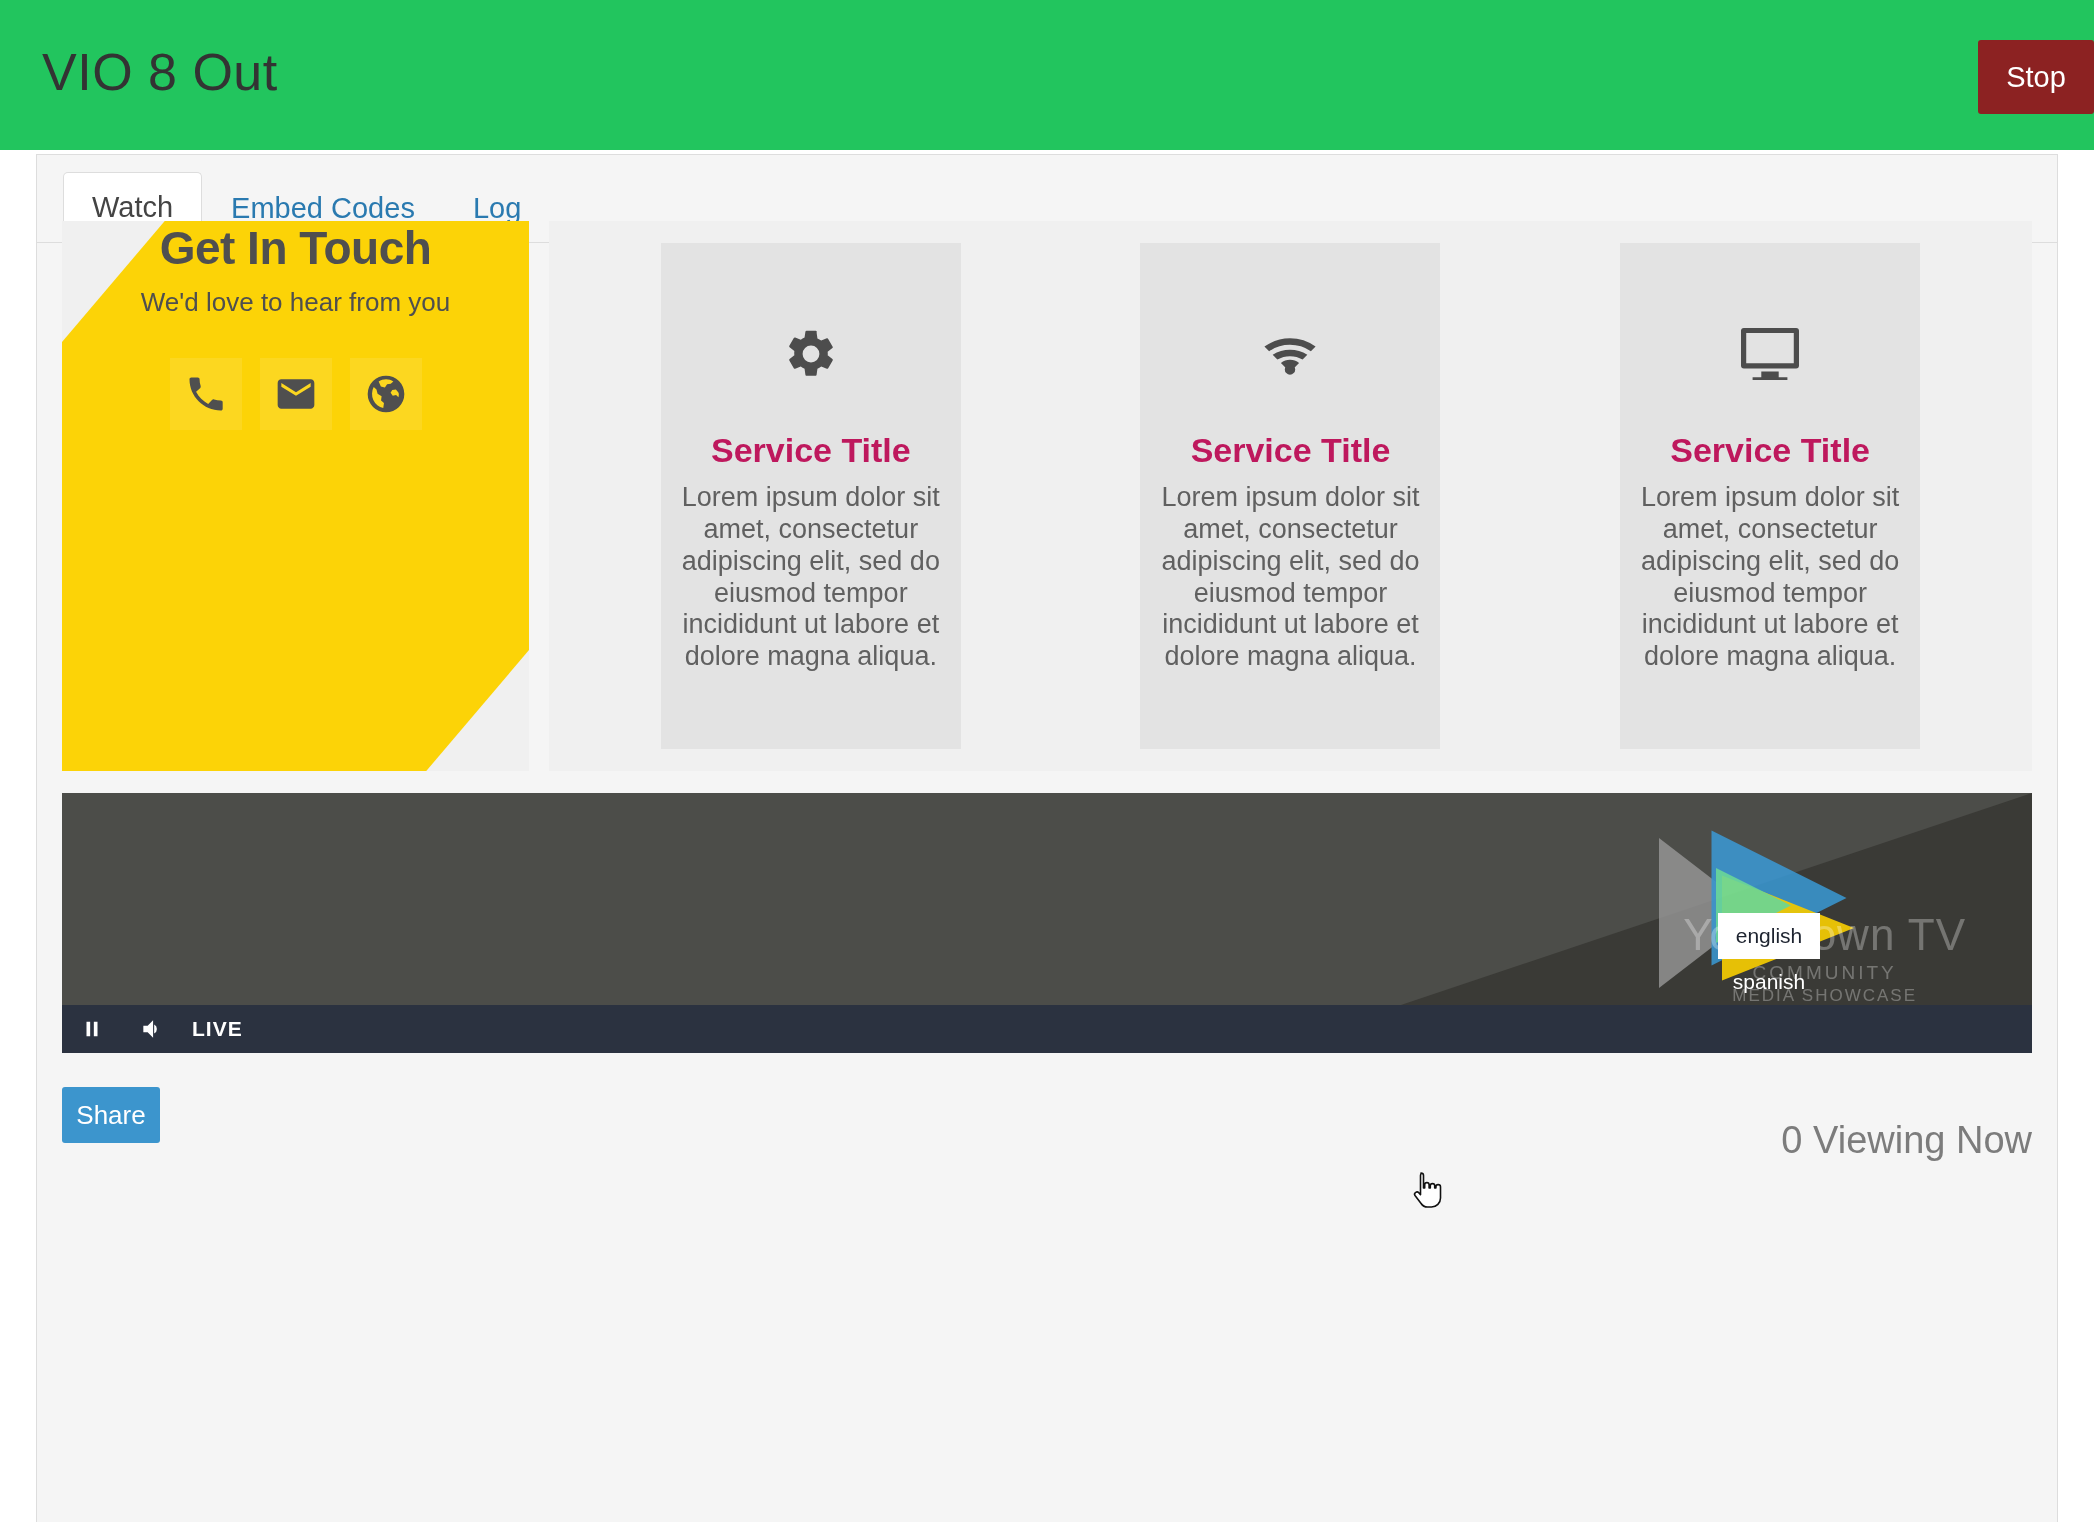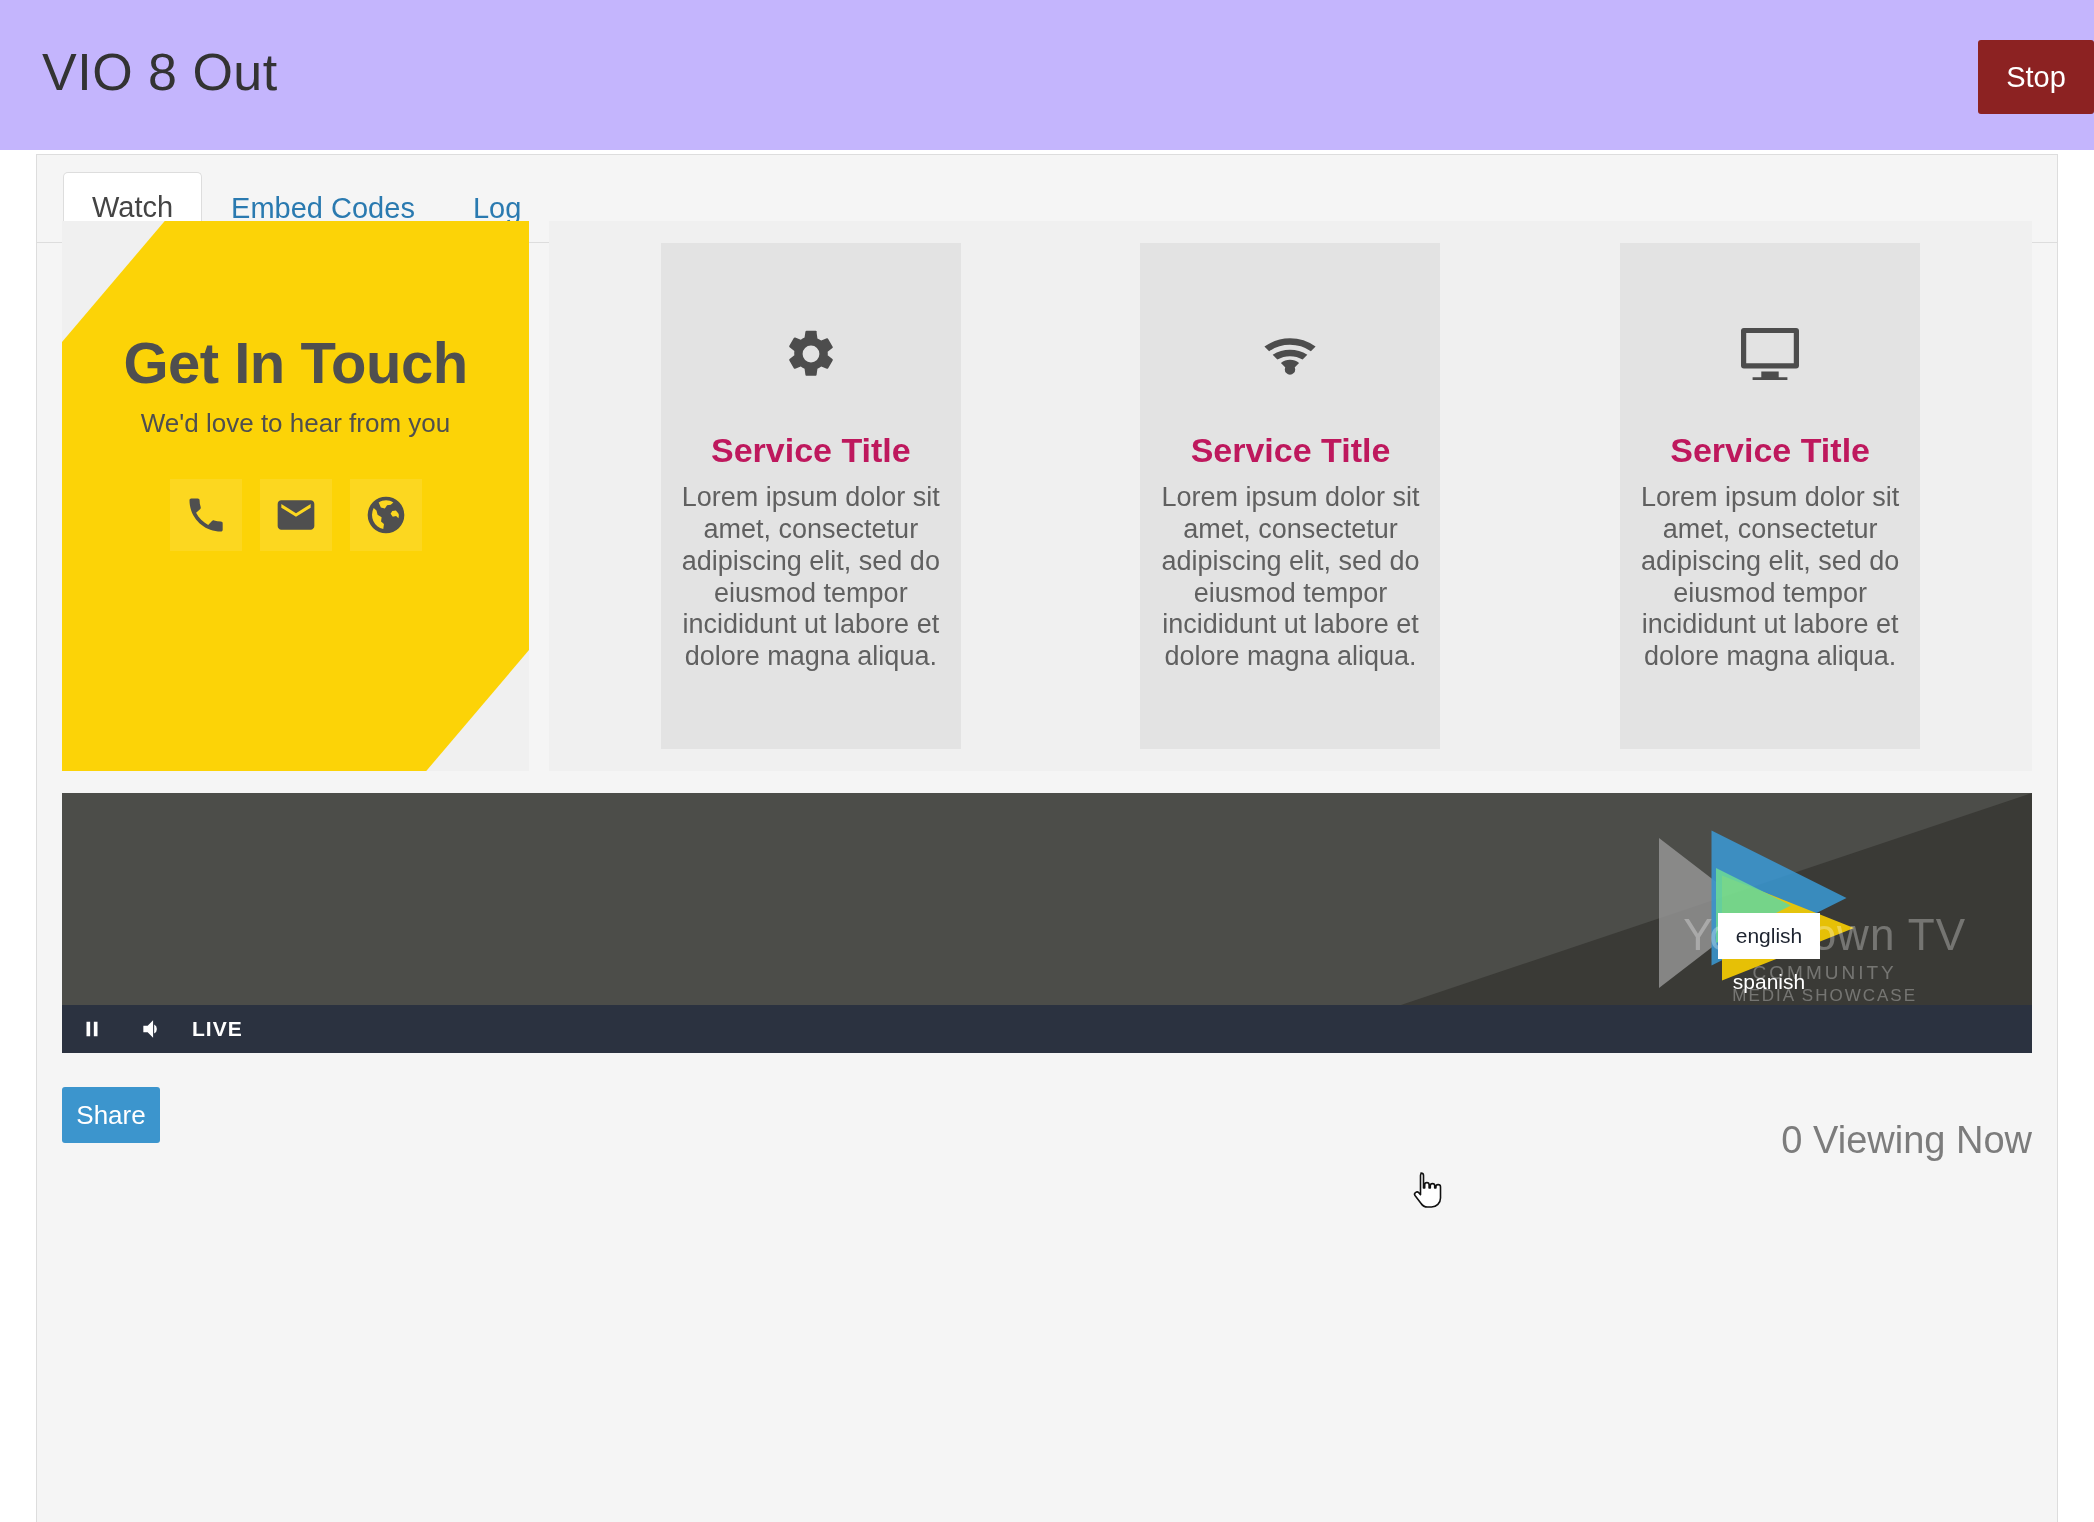--- a/index.html
+++ b/index.html
@@ -7,21 +7,21 @@
     width: 2094px; height: 1522px;
     background: #ffffff;
     font-family: "Liberation Sans", sans-serif;
     overflow: hidden;
   }
 
   
   .page-header {
     position: relative;
     height: 150px;
-    background: #c4b5fd;
+    background: #22c55e;
   }
   .page-title {
     position: absolute;
     left: 42px; top: 42px;
     font-size: 52px;
     font-weight: 400;
     color: #333333;
     letter-spacing: 0.5px;
   }
   .stop-button {
@@ -96,22 +96,21 @@
   }
   .contact-card {
     position: absolute;
     inset: 0;
     background: #fcd307;
     clip-path: polygon(22% 0%, 100% 0%, 100% 78%, 78% 100%, 0% 100%, 0% 22%);
     color: #4a4a4a;
     text-align: center;
   }
   .contact-title {
-    margin-top: 108px;
-    font-size: 58px;
+    font-size: 46px;
     font-weight: bold;
     color: #4f4f4f;
     letter-spacing: -0.5px;
   }
   .contact-sub {
     margin-top: 12px;
     font-size: 26px;
     color: #4f4f4f;
   }
   .contact-icons {

